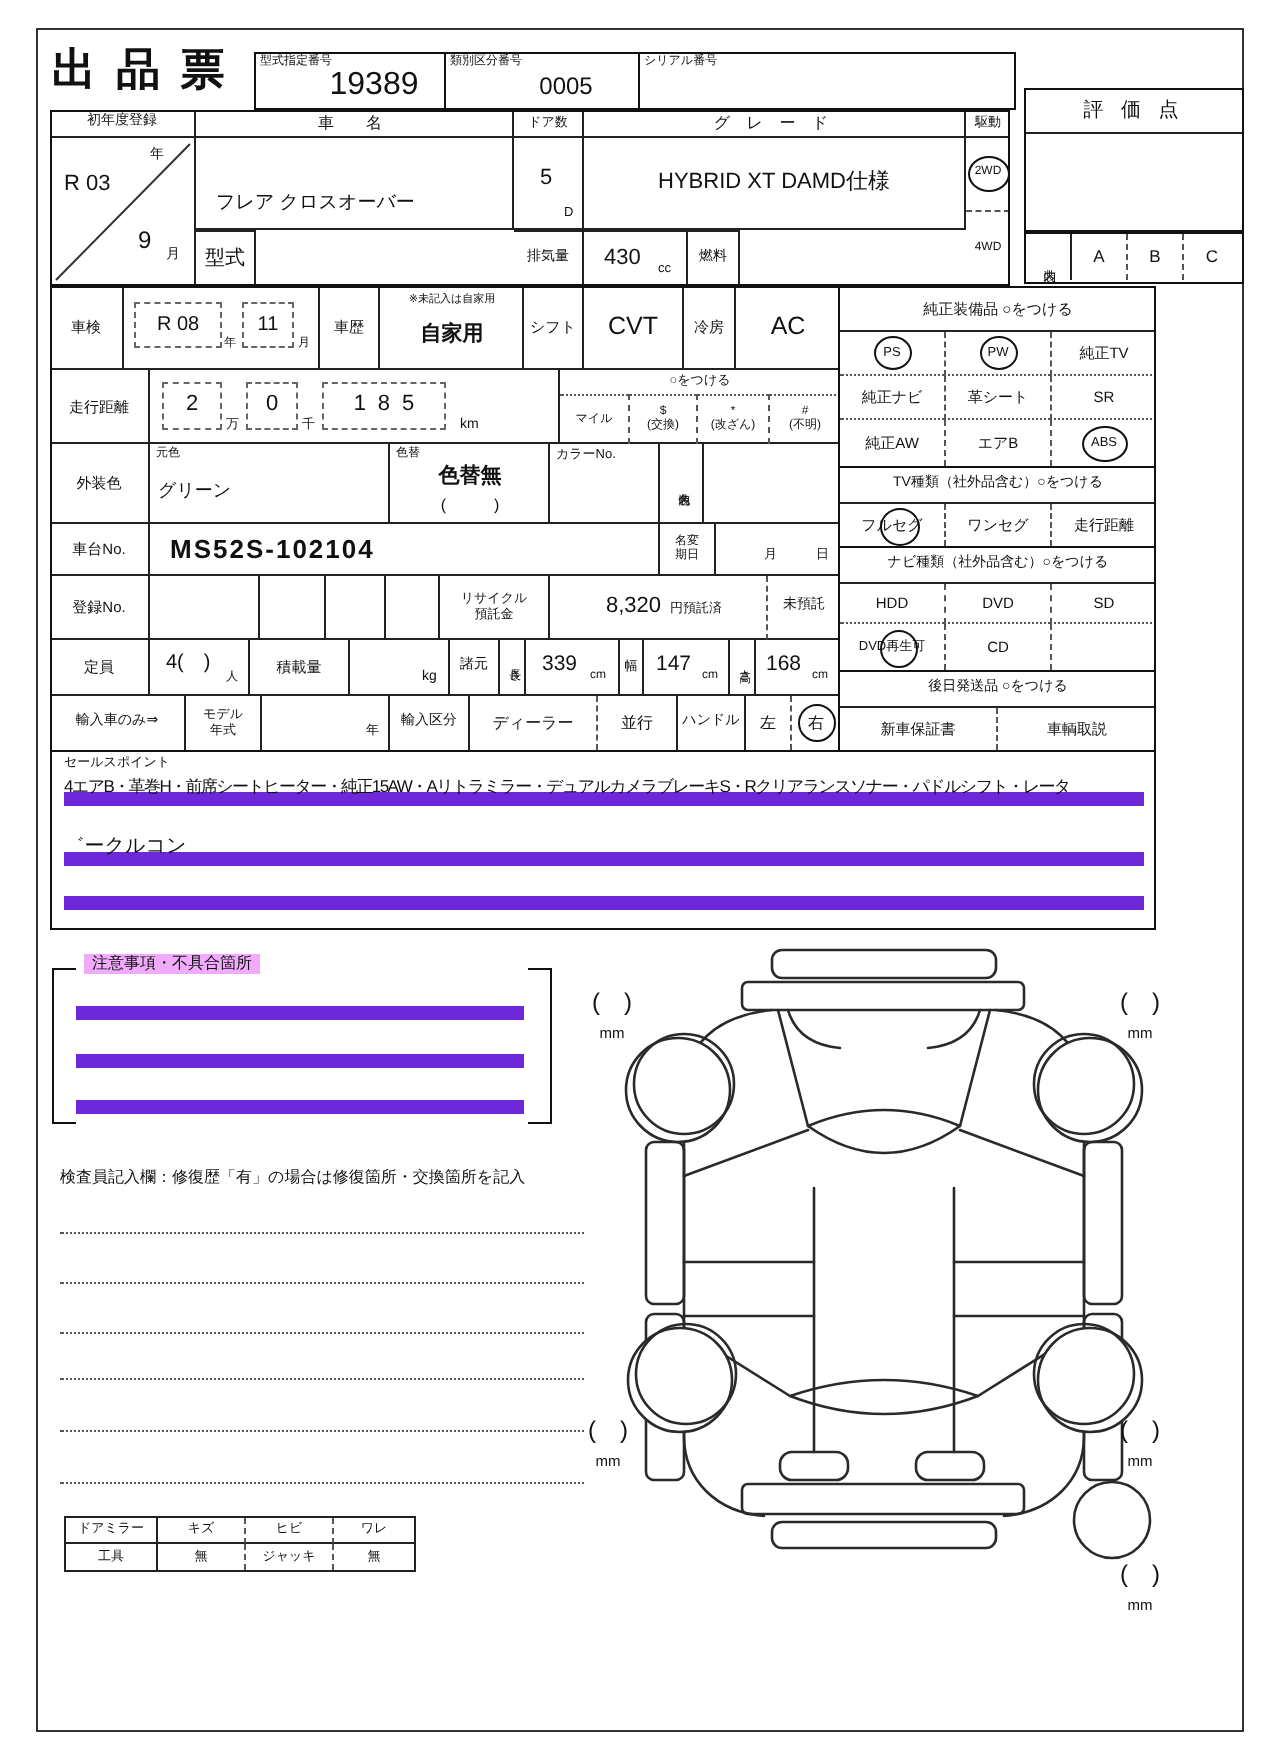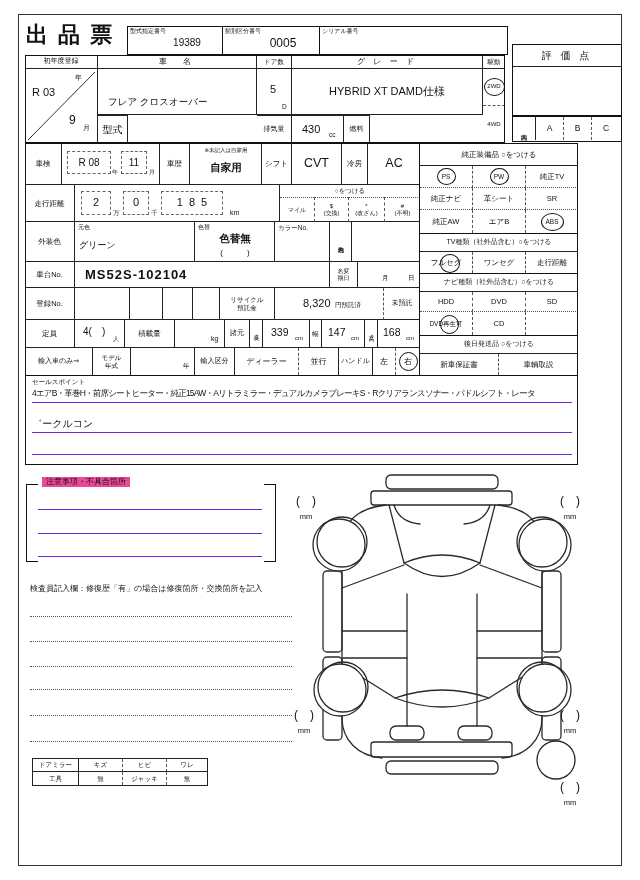--- a/index.html
+++ b/index.html
@@ -12,35 +12,35 @@
   .brd{border-right:1px dashed #555}
   .bld{border-left:1px dashed #555}
   .bbd{border-bottom:1px dotted #555}
   .out{border:1.6px solid #111;pointer-events:none}
   .db{border:1px dashed #666;display:inline-flex;align-items:center;justify-content:center;box-sizing:border-box}
   .circ{border:1.3px solid #111;border-radius:50%;display:inline-flex;align-items:center;justify-content:center}
   .mcirc{position:absolute;border:1.4px solid #111;border-radius:50%;pointer-events:none}
   .vt{writing-mode:vertical-rl;text-orientation:upright;letter-spacing:0}
   .pre{white-space:pre-line;line-height:1.15}
   .nw{white-space:nowrap}
-  .uline{border-bottom:1px solid #6d28d9}
+  .uline{border-bottom:7px solid #6d28d9}
   .dotline{border-bottom:1.2px dotted #555}
 </style>
 </head>
 <body>
 
 <div class="sheet">
 
   <div class="c" style="left:18px;top:14px;width:604px;height:852px;border:1px solid #333"></div>
 
   <div class="c" style="left:26px;top:22px;width:110px;height:30px;font-size:22px;font-weight:bold;letter-spacing:2px">出 品 票</div>
 
   <div class="c" style="left:127px;top:26px;width:96px;height:29px;border:1.4px solid #111">
     <span class="c" style="left:2px;top:1px;font-size:6px">型式指定番号</span>
-    <span class="c cc" style="left:28px;top:7px;width:62px;height:18px;font-size:10px">19389</span>
+    <span class="c cc" style="left:28px;top:7px;width:62px;height:18px;font-size:16px">19389</span>
   </div>
   <div class="c" style="left:223px;top:26px;width:97px;height:29px;border:1.4px solid #111;border-left:none">
     <span class="c" style="left:2px;top:1px;font-size:6px">類別区分番号</span>
     <span class="c cc" style="left:30px;top:7px;width:60px;height:18px;font-size:12px">0005</span>
   </div>
   <div class="c" style="left:320px;top:26px;width:188px;height:29px;border:1.4px solid #111;border-left:none">
     <span class="c" style="left:2px;top:1px;font-size:6px">シリアル番号</span>
   </div>
 
   <div class="c" style="left:512px;top:44px;width:110px;height:72px;border:1.5px solid #111">
@@ -257,21 +257,21 @@
     <span class="nw" style="font-size:8.5px;letter-spacing:-0.8px">4エアB・革巻H・前席シートヒーター・純正15AW・Aリトラミラー・デュアルカメラブレーキS・Rクリアランスソナー・パドルシフト・レータ</span>
   </div>
   <div class="c uline" style="left:32px;top:418px;width:540px;height:15px">
     <span class="nw" style="font-size:10px">゛ークルコン</span>
   </div>
   <div class="c uline" style="left:32px;top:440px;width:540px;height:15px"></div>
   <div class="c out" style="left:25px;top:143px;width:553px;height:322px"></div>
 
   <div class="c" style="left:26px;top:484px;width:12px;height:78px;border:1.4px solid #111;border-right:none"></div>
   <div class="c" style="left:264px;top:484px;width:12px;height:78px;border:1.4px solid #111;border-left:none"></div>
-  <div class="c" style="left:42px;top:477px;font-size:8px;background:#ec4899;padding:0 4px">注意事項・不具合箇所</div>
+  <div class="c" style="left:42px;top:477px;font-size:8px;background:#f0abfc;padding:0 4px">注意事項・不具合箇所</div>
   <div class="c uline" style="left:38px;top:496px;width:224px;height:14px"></div>
   <div class="c uline" style="left:38px;top:520px;width:224px;height:14px"></div>
   <div class="c uline" style="left:38px;top:543px;width:224px;height:14px"></div>
 
   <div class="c" style="left:30px;top:584px;font-size:8px">検査員記入欄：修復歴「有」の場合は修復箇所・交換箇所を記入</div>
   <div class="c dotline" style="left:30px;top:603px;width:262px;height:14px"></div>
   <div class="c dotline" style="left:30px;top:628px;width:262px;height:14px"></div>
   <div class="c dotline" style="left:30px;top:653px;width:262px;height:14px"></div>
   <div class="c dotline" style="left:30px;top:676px;width:262px;height:14px"></div>
   <div class="c dotline" style="left:30px;top:702px;width:262px;height:14px"></div>

